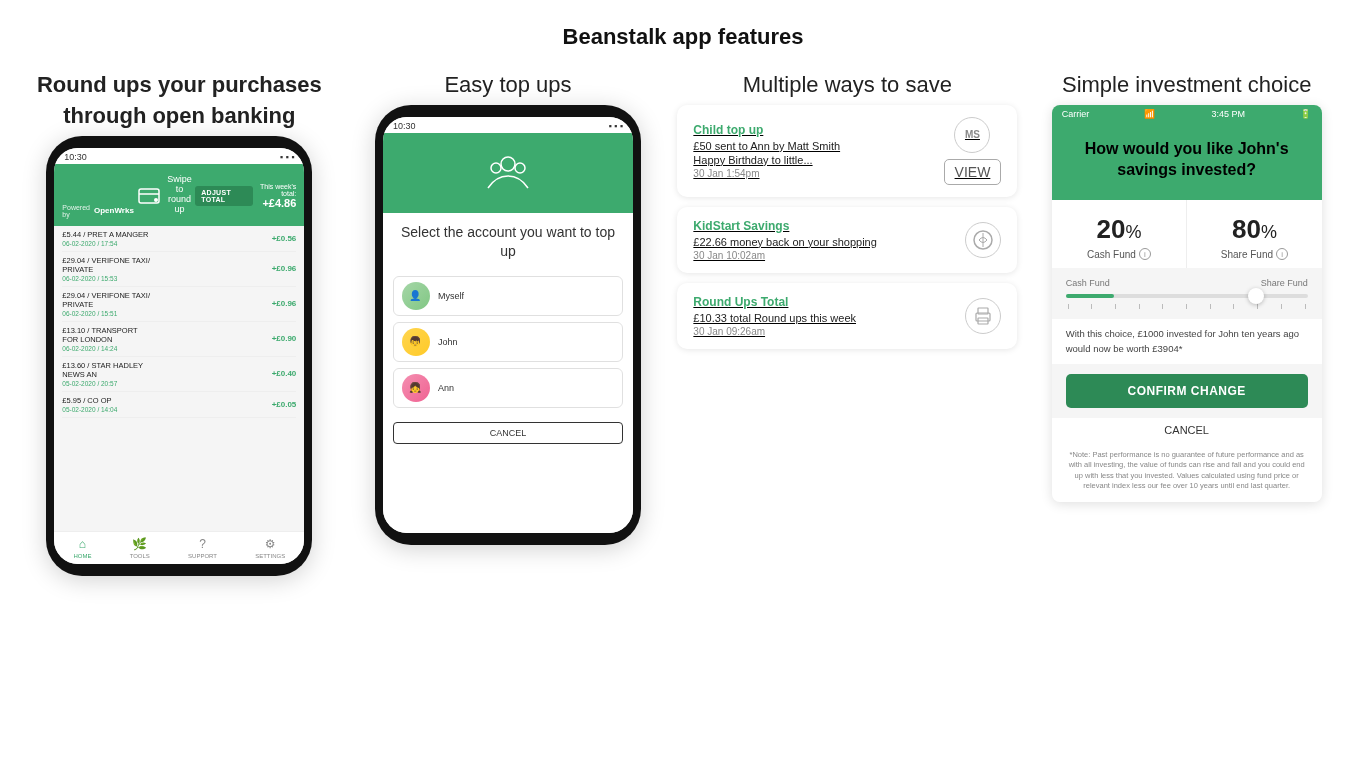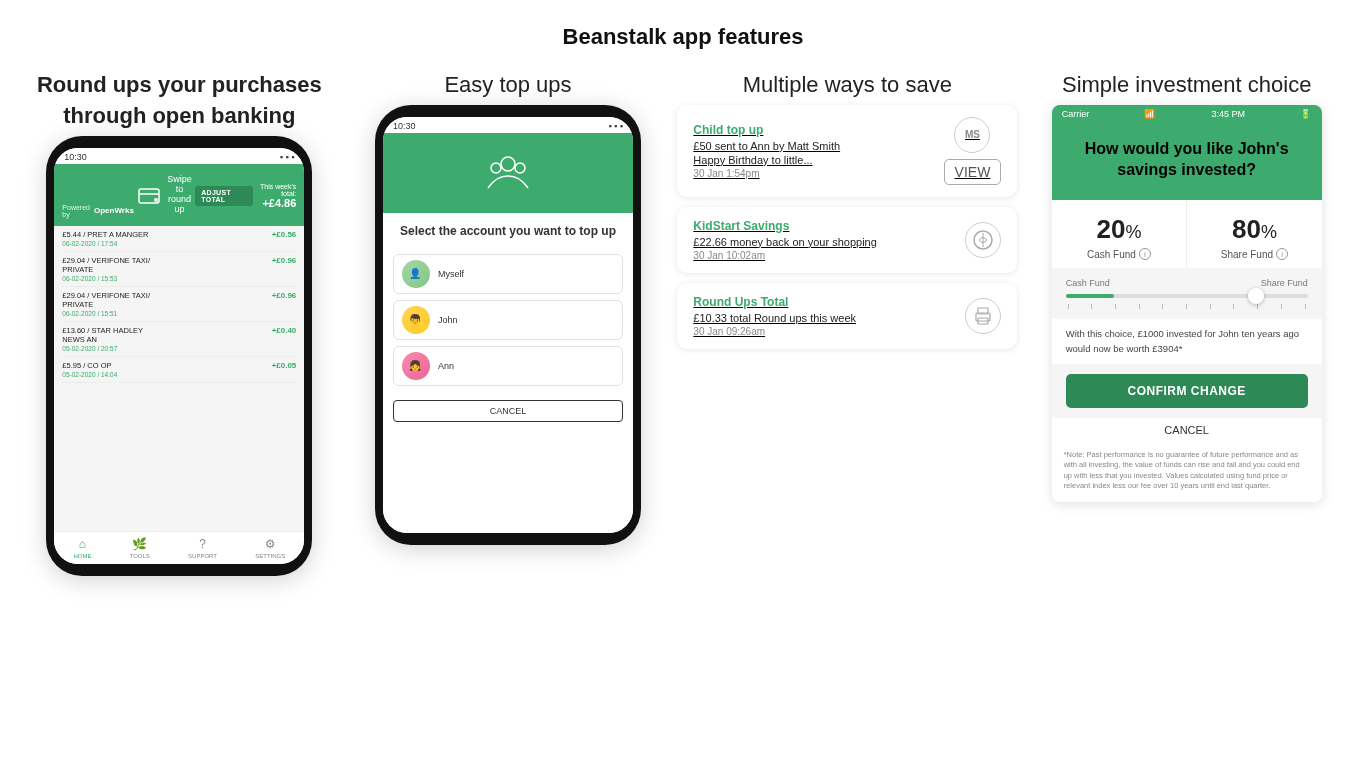--- a/index.html
+++ b/index.html
@@ -131,21 +131,21 @@
       color: #fff;
     }
     .p1-transactions {
       padding: 0 8px;
       flex: 1;
       overflow: hidden;
     }
     .p1-tx-row {
       display: flex;
       justify-content: space-between;
-      align-items: flex-start;
+      align-items: center;
       border-bottom: 1px solid #eee;
       padding: 4px 0;
     }
     .p1-tx-desc {
       font-size: 7.5px;
       color: #222;
       font-weight: 500;
     }
     .p1-tx-date {
       font-size: 6.5px;
@@ -185,26 +185,25 @@
       display: flex;
       align-items: center;
       justify-content: center;
     }
     .p2-body {
       padding: 10px 10px;
       flex: 1;
       background: #fff;
     }
     .p2-select-text {
-      font-size: 12px;
+      font-size: 14px;
       text-align: center;
       color: #333;
       margin-bottom: 14px;
       line-height: 1.4;
-      font-weight: bold;
     }
     .p2-account-row {
       display: flex;
       align-items: center;
       border: 1px solid #e0e0e0;
       border-radius: 6px;
       padding: 5px 8px;
       margin-bottom: 6px;
       gap: 8px;
     }
@@ -452,20 +451,21 @@
       padding: 6px 0 8px;
       font-weight: 500;
       background: #fff;
     }
     .inv-footnote {
       font-size: 7.5px;
       color: #888;
       padding: 6px 12px 10px;
       line-height: 1.4;
       background: #fff;
+      text-align: center;
     }
 
     
     .p1-icon-svg {
       width: 30px;
       height: 30px;
     }
   </style>
 </head>
 <body>
@@ -523,20 +523,27 @@
           </div>
           <div class="p1-tx-row">
             <div>
                 <div class="p1-tx-desc">£29.04 / VERIFONE TAXI/<br>PRIVATE</div>
                 <div class="p1-tx-date">06-02-2020 / 15:51</div>
               </div>
             <div class="p1-tx-amount">+£0.96</div>
           </div>
           <div class="p1-tx-row">
             <div>
+                <div class="p1-tx-desc">£13.10 / TRANSPORT<br>FOR LONDON</div>
+                <div class="p1-tx-date">06-02-2020 / 14:24</div>
+              </div>
+            <div class="p1-tx-amount">+£0.90</div>
+          </div>
+          <div class="p1-tx-row">
+            <div>
                 <div class="p1-tx-desc">£13.60 / STAR HADLEY<br>NEWS AN</div>
                 <div class="p1-tx-date">05-02-2020 / 20:57</div>
               </div>
             <div class="p1-tx-amount">+£0.40</div>
           </div>
           <div class="p1-tx-row">
             <div>
                 <div class="p1-tx-desc">£5.95 / CO OP</div>
                 <div class="p1-tx-date">05-02-2020 / 14:04</div>
               </div>

